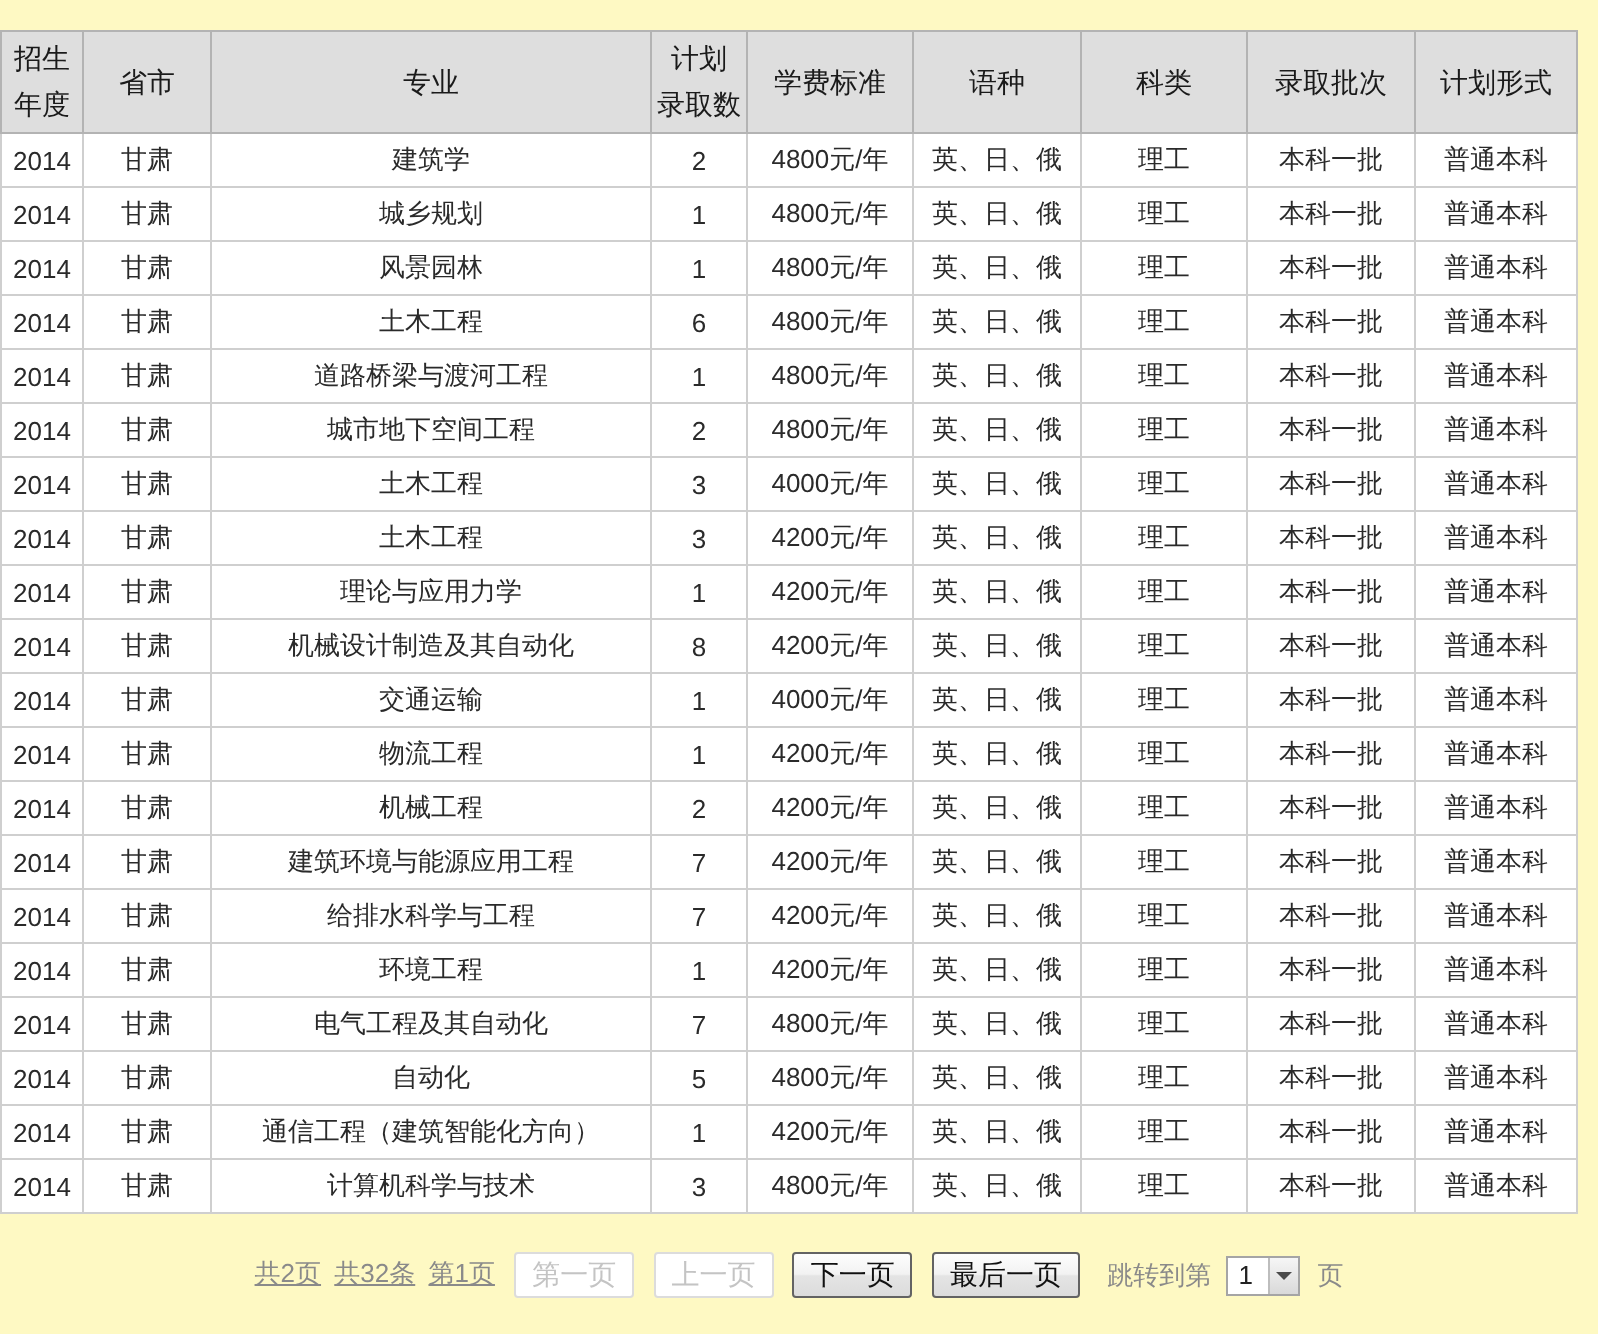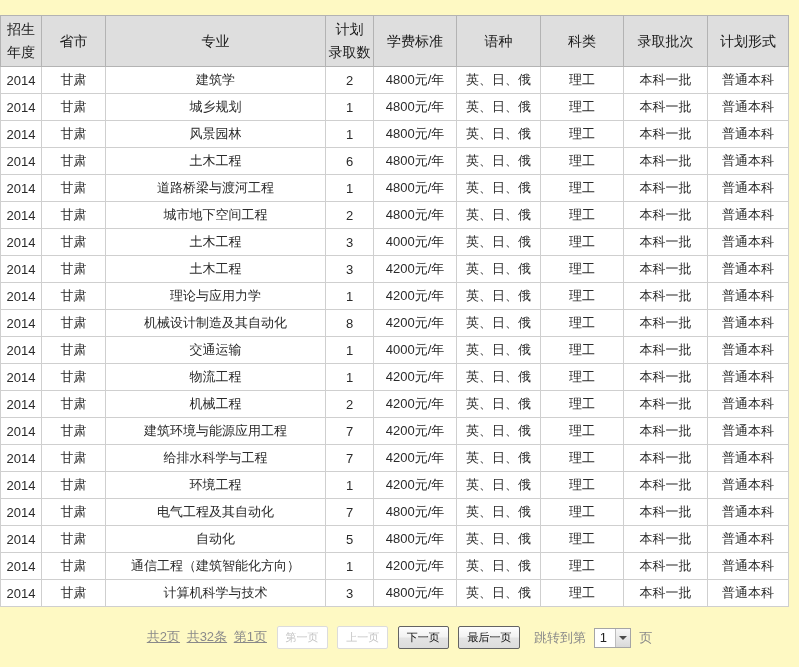--- a/index.html
+++ b/index.html
@@ -93,21 +93,21 @@
     color: #8a8a8a;
     margin-right: 3px;
     display: inline-block;
     text-decoration: underline;
   }
   .pg-btn {
     display: inline-block;
     min-width: 48px;
     padding: 2px 8px;
     margin: 0 3px;
-    font-size: 11px;
+    font-size: 14px;
     font-family: "Liberation Sans", "DejaVu Sans", sans-serif;
     text-align: center;
     vertical-align: middle;
     border-radius: 2px;
     box-sizing: border-box;
     line-height: 17px;
   }
   .pg-btn.disabled {
     color: #c4c4c4;
     border: 1px solid #dcdcdc;

